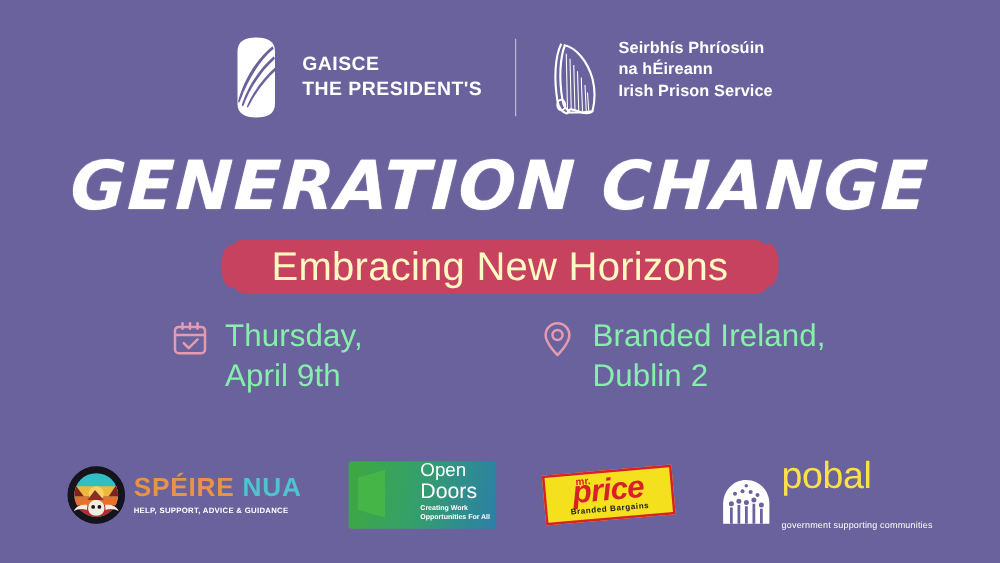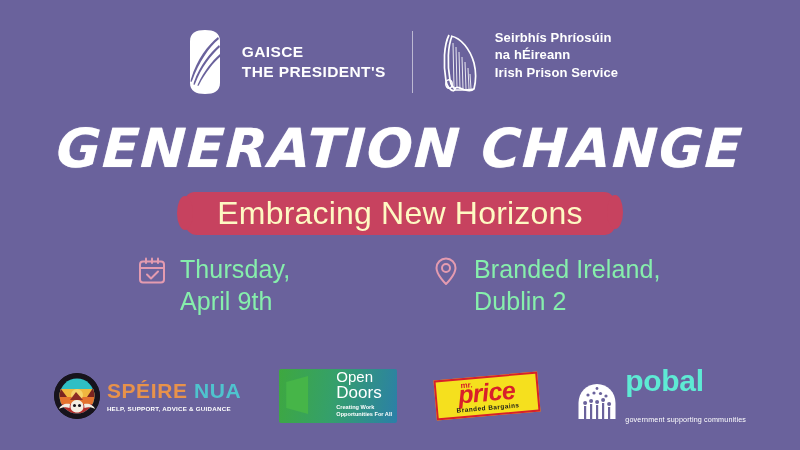--- a/index.html
+++ b/index.html
@@ -185,22 +185,22 @@
   .mp-tag {
     color:#1a1a1a; font-size:6.4px; font-weight:bold;
     letter-spacing:.5px; margin-top:-1px;
   }
 
   
   .pb { display:flex; align-items:flex-end; }
   .pb-mark { width:40px; height:40px; flex:none; margin-bottom:2px; }
   .pb-right { margin-left:8px; }
   .pb-name {
-    color:#5eead4; font-size:30px; line-height:.88;
-    font-weight:bold; letter-spacing:-.3px;
+    color:#fde047; font-size:30px; line-height:.88;
+    font-weight:normal; letter-spacing:-.3px;
   }
   .pb-tag { color:#ffffff; font-size:7.2px; letter-spacing:.15px; margin-top:20px; white-space:nowrap; }
 </style>
 </head>
 <body>
 
 <div class="header">
 
   <div class="logo-gaisce">
     <span class="gaisce-mark">

